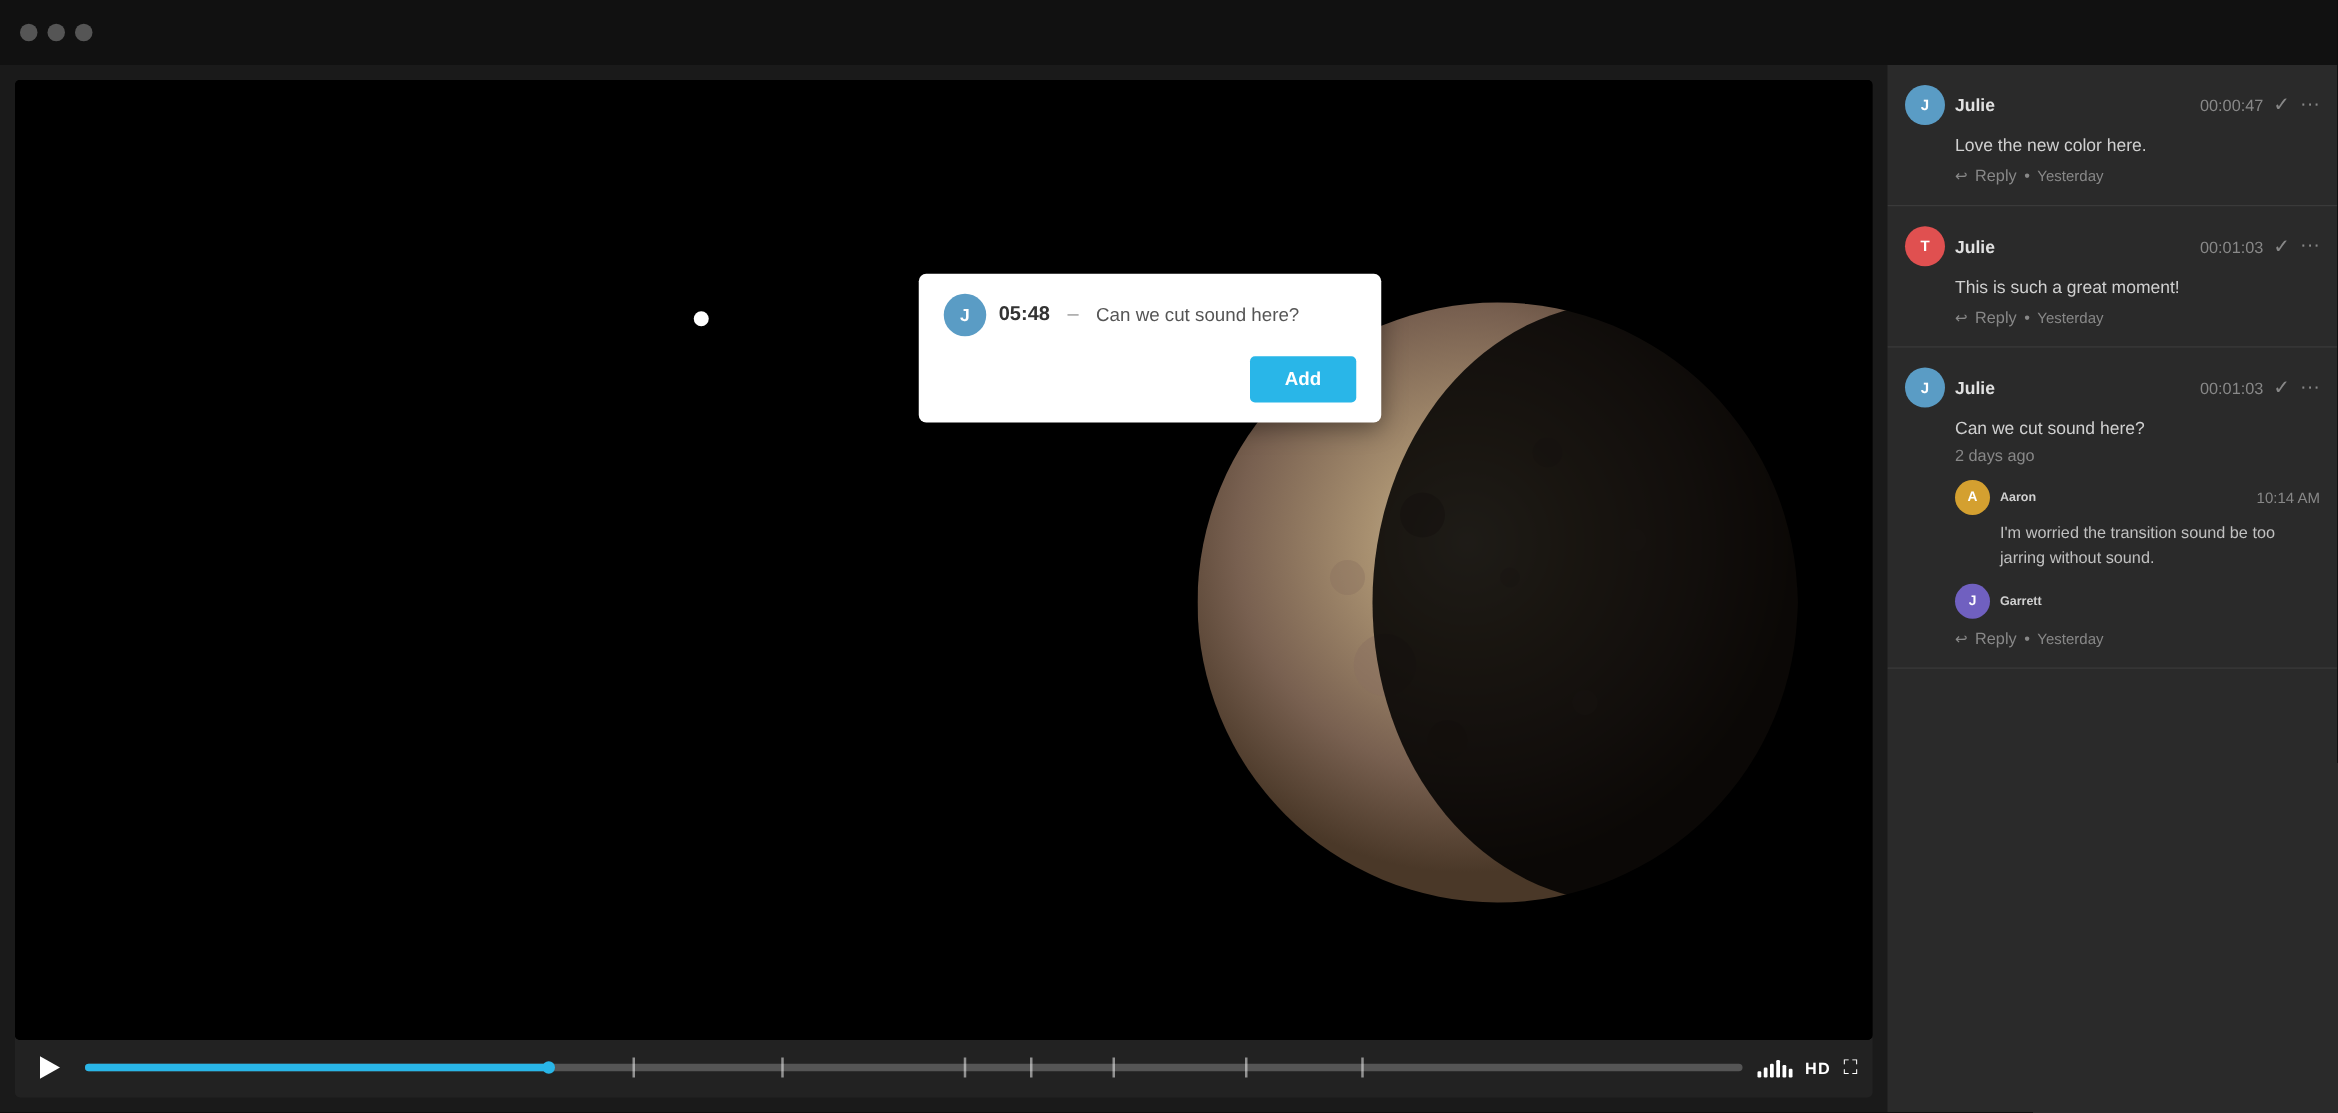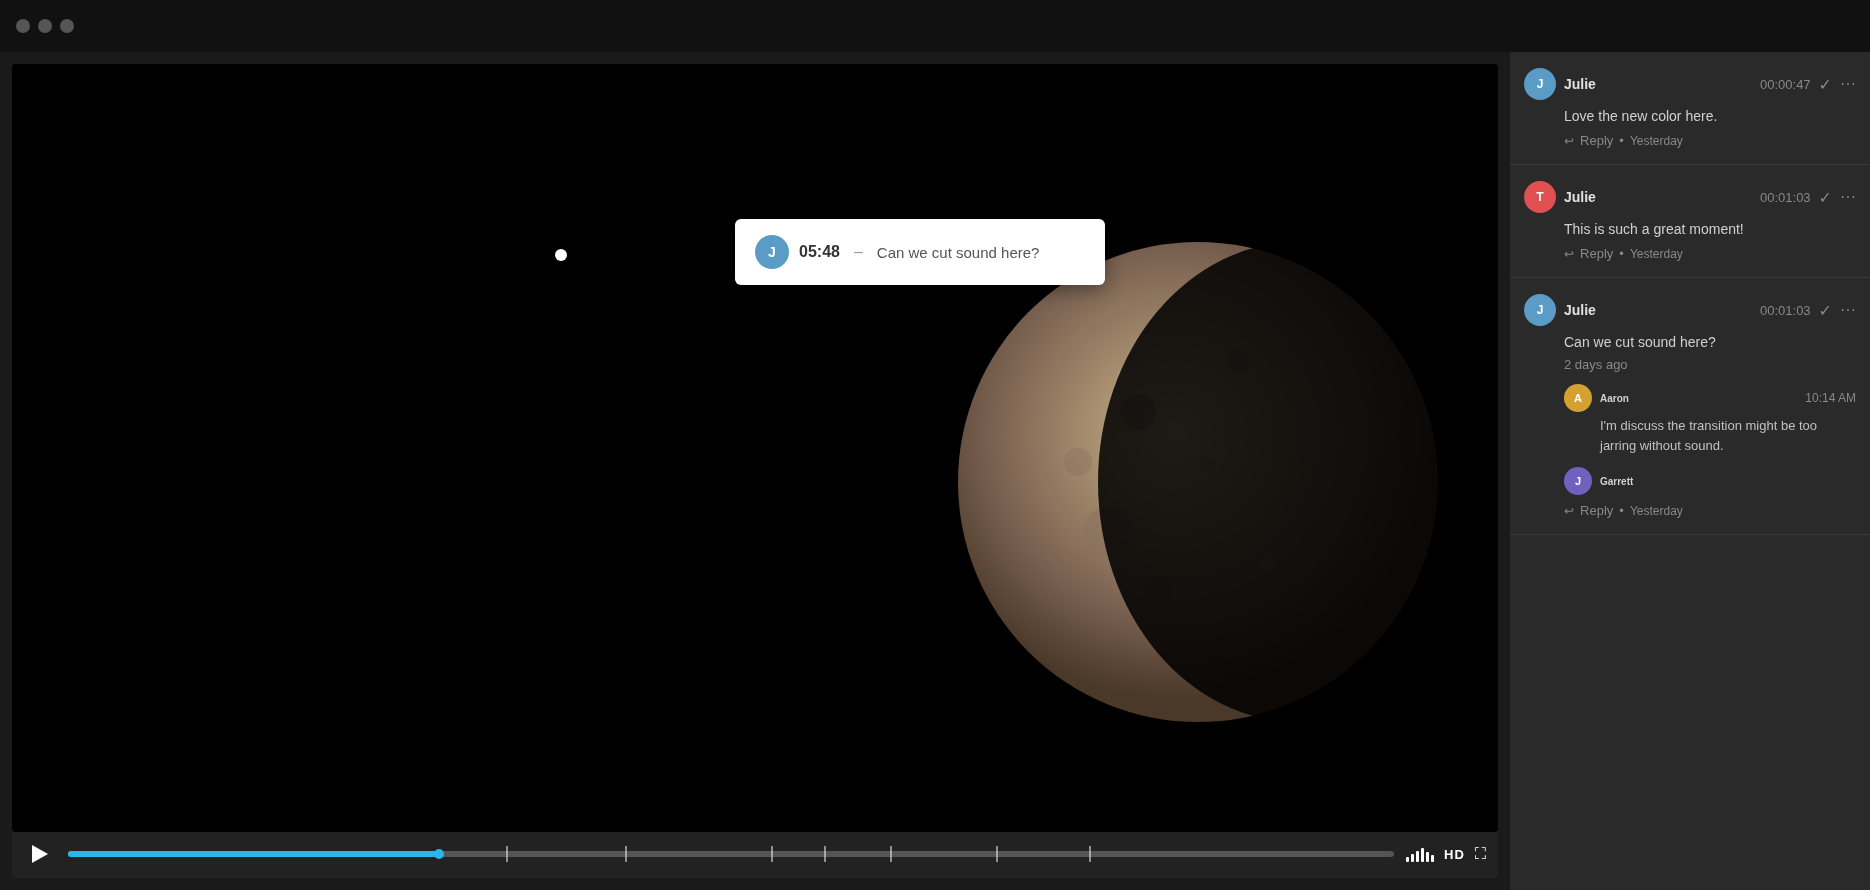--- a/index.html
+++ b/index.html
@@ -486,20 +486,23 @@
 
       <div class="video-dot-marker"></div>
 
       <div class="video-comment-bubble">
         <div class="bubble-header">
           <div class="bubble-avatar avatar-blue">J</div>
           <span class="bubble-timecode">05:48</span>
           <span class="bubble-dash">–</span>
           <span class="bubble-text">Can we cut sound here?</span>
         </div>
+        <div class="bubble-footer">
+          <button class="add-button">Add</button>
+        </div>
       </div>
     </div>
 
     <div class="video-controls">
       <button class="play-button">
         <div class="play-icon"></div>
       </button>
       <div class="timeline-container">
         <div class="timeline-track">
           <div class="timeline-progress"></div>
@@ -587,21 +590,21 @@
       </div>
       <div class="comment-body">Can we cut sound here?</div>
       <div class="thread-time">2 days ago</div>
 
       <div class="nested-reply">
         <div class="nested-header">
           <div class="nested-avatar avatar-yellow">A</div>
           <span class="nested-author">Aaron</span>
           <span class="nested-time">10:14 AM</span>
         </div>
-        <div class="nested-body">I'm discuss the transition might be too jarring without sound.</div>
+        <div class="nested-body">I'm worried the transition sound be too jarring without sound.</div>
       </div>
 
       <div class="nested-reply">
         <div class="nested-header">
           <div class="nested-avatar avatar-purple">J</div>
           <span class="nested-author">Garrett</span>
         </div>
         <div class="comment-footer" style="margin-left:0; margin-top:8px;">
           <span class="reply-arrow">↩</span>
           <span class="reply-link">Reply</span>

